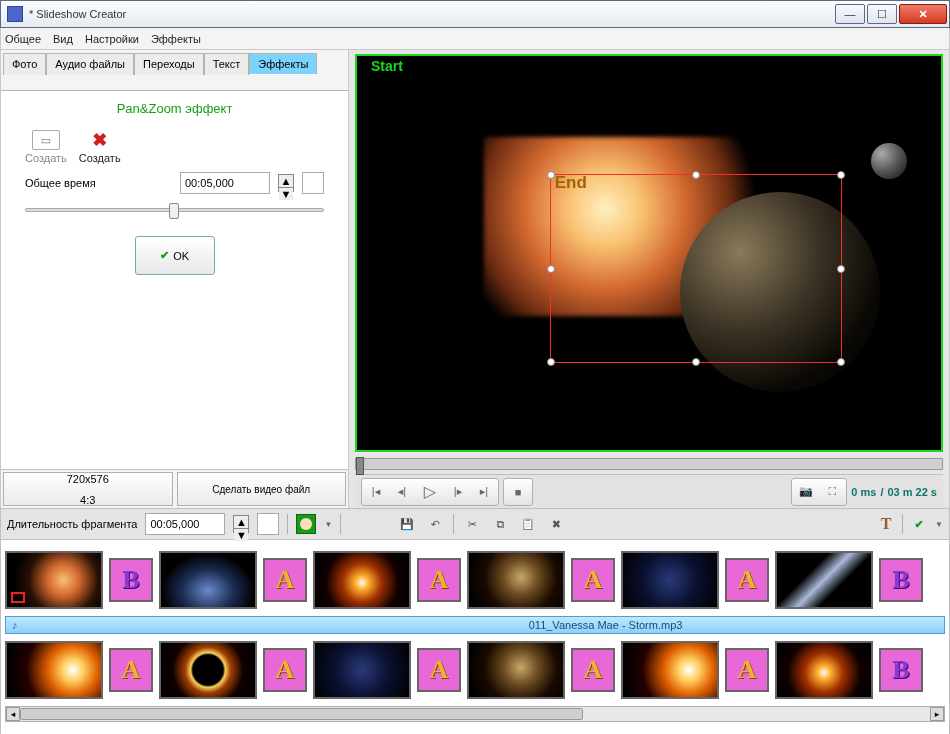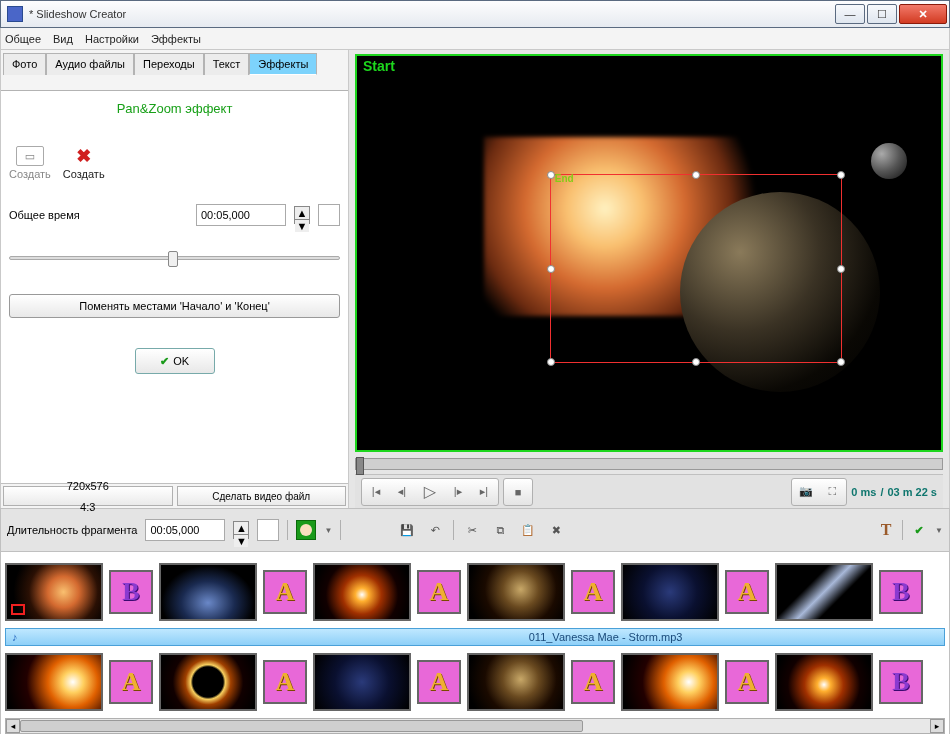--- a/index.html
+++ b/index.html
@@ -16,65 +16,65 @@
 .menubar { height: 22px; background: #f4f4f4; border: 1px solid #c9c9c9; border-top: none; display: flex; align-items: center; padding: 0 4px; gap: 12px; }
 .menubar span { color: #222; }
 
 .workspace { display: flex; height: 458px; border-left: 1px solid #c9c9c9; border-right: 1px solid #c9c9c9; background: #f4f4f4; }
 
 
 .left-panel { width: 348px; display: flex; flex-direction: column; border-right: 1px solid #c9c9c9; background: #f4f4f4; }
 .tabs { display: flex; border-bottom: 1px solid #b3b3b3; padding: 2px 2px 16px 2px; gap: 0; }
 .tab { padding: 4px 8px; border: 1px solid #b3b3b3; background: #ececec; border-bottom: none; position: relative; top: 1px; }
 .tab.active { background: #7dd3fc; border-bottom: 1px solid #fff; text-align: center; }
-.tab-body { flex: 1; background: #fff; border: none; padding: 6px 8px; display: flex; flex-direction: column; gap: 24px; }
+.tab-body { flex: 1; background: #fff; border: none; padding: 6px 24px; display: flex; flex-direction: column; gap: 8px; }
 .effect-title { color: #18a018; text-align: center; font-size: 13px; margin: 4px 0 6px; }
 .tool-row { display: flex; gap: 12px; align-items: flex-end; }
 .tool-btn-col { display:flex; flex-direction:column; align-items:center; gap:2px; color:#888; }
 .tool-btn-col.enabled { color:#222; }
 .tool-icon { width: 28px; height: 20px; border: 1px solid #aaa; border-radius: 2px; display:flex; align-items:center; justify-content:center; background:#fff; }
 .tool-icon.x { border:none; color:#d02020; font-weight:bold; font-size:18px; }
 .section-title { font-weight: bold; color:#222; margin-top:4px; }
 .form-row { display:flex; align-items:center; gap:8px; }
 .form-row label { flex:1; }
 .num-input { height:22px; border:1px solid #aaa; padding:2px 4px; background:#fff; width:90px; display:flex; align-items:center; justify-content:space-between; }
 .spinner { width:16px; height:18px; border:1px solid #888; display:flex; flex-direction:column; font-size:6px; }
 .spinner div{flex:1;display:flex;align-items:center;justify-content:center;background:#eee;border-bottom:1px solid #888;}
 .spinner div:last-child{border:none;}
 .tiny-box { width:22px; height:22px; border:1px solid #aaa; background:#fff; }
 .timing-labels { display:flex; justify-content:space-between; font-size:11px; color:#333; }
 .slider-track { height:4px; background:#ddd; border:1px solid #aaa; border-radius:2px; position:relative; margin:6px 0 10px; }
 .slider-thumb { position:absolute; top:-6px; width:10px; height:16px; background:#f0f0f0; border:1px solid #888; border-radius:2px; }
 .wide-btn { height:24px; border:1px solid #999; background:linear-gradient(#fff,#e8e8e8); border-radius:3px; display:flex; align-items:center; justify-content:center; }
-.ok-btn { width:80px; height:26px; margin:6px auto 0; border:1px solid #7aa; background:linear-gradient(#fff,#e8e8e8); border-radius:3px; display:flex; align-items:center; justify-content:center; gap:4px; }
+.ok-btn { width:80px; height:39px; margin:6px auto 0; border:1px solid #7aa; background:linear-gradient(#fff,#e8e8e8); border-radius:3px; display:flex; align-items:center; justify-content:center; gap:4px; }
 .ok-btn::before { content:"✔"; color:#1a9a1a; font-weight:bold; }
 .left-footer { display:flex; border-top:1px solid #c0c0c0; }
-.lf-cell { flex:1; border:1px solid #b0b0b0; margin:2px; background:linear-gradient(#fff,#eaeaea); display:flex; flex-direction:column; align-items:center; justify-content:center; height:20px; font-size:10px;gap:9px; }
+.lf-cell { flex:1; border:1px solid #b0b0b0; margin:2px; background:linear-gradient(#fff,#eaeaea); display:flex; flex-direction:column; align-items:center; justify-content:center; height:34px; font-size:10px;gap:9px; }
 
 
 .preview { flex:1; background:#e6e6e6; padding:4px 6px 0 6px; display:flex; flex-direction:column; }
 .preview-frame { flex:1; border:2px solid #1dd61d; background:#000; position:relative; overflow:hidden; }
-.start-lbl { position:absolute; top:2px; left:6px; color:#1dd61d; font-weight:bold; font-size:14px; }
+.start-lbl { position:absolute; top:2px; left:14px; color:#1dd61d; font-weight:bold; font-size:14px; }
 .end-box { position:absolute; border:1px solid #f03030; }
-.end-lbl { position:absolute; top:-2px; left:4px; color:#84cc16; font-weight:bold; font-size:10px; }
+.end-lbl { position:absolute; top:-2px; left:4px; color:#a16207; font-weight:bold; font-size:17px; }
 .handle { position:absolute; width:8px; height:8px; background:#fff; border:1px solid #888; border-radius:50%; }
 .space-scene { position:absolute; inset:15% 3% 15% 3%; }
 .nebula { position:absolute; width:55%; height:65%; left:20%; top:8%; background: radial-gradient(circle at 40% 40%, #fff1c0 0%, #f9c070 18%, #d46a30 38%, #6a2a10 60%, transparent 72%); filter: blur(2px); }
 .planet-big { position:absolute; width:200px; height:200px; right:8%; top:28%; border-radius:50%; background: radial-gradient(circle at 30% 30%, #8a7a5a 0%, #3a3224 40%, #0a0804 72%, #000 100%); }
 .planet-small { position:absolute; width:36px; height:36px; right:3%; top:10%; border-radius:50%; background: radial-gradient(circle at 30% 30%, #aaa 0%, #555 50%, #111 100%); }
 .seekbar { height:12px; background:#cfcfcf; border:1px solid #999; margin:6px 0 4px; position:relative; }
 .seekbar::before{content:"";position:absolute;left:0;top:-2px;width:6px;height:16px;background:#888;border:1px solid #555;}
 .controls { height:34px; background:#e2e2e2; display:flex; align-items:center; padding:0 6px; gap:4px; border-top:1px solid #c0c0c0; }
 .ctrl-group { display:flex; gap:2px; border:1px solid #b0b0b0; border-radius:3px; background:linear-gradient(#fff,#e4e4e4); padding:2px; }
 .ctrl { width:24px; height:22px; display:flex; align-items:center; justify-content:center; color:#666; border-radius:2px; }
 .ctrl.play { width:28px; font-size:16px; }
 .time-disp { margin-left:auto; font-weight:bold; color:#0f766e; font-size:13px; display:flex; gap:4px; }
 
 
-.timeline-bar { height:44px; background:#e4e4e4; border:1px solid #c0c0c0; display:flex; align-items:center; padding:0 6px; gap:8px; }
+.timeline-bar { height:32px; background:#e4e4e4; border:1px solid #c0c0c0; display:flex; align-items:center; padding:0 6px; gap:8px; }
 .tb-label { font-size:10px; line-height:10px; }
 .tb-sep { width:1px; height:20px; background:#b0b0b0; }
 .tb-icon { width:20px; height:20px; display:flex; align-items:center; justify-content:center; color:#555; border-radius:2px; }
 .tb-icon.save { color:#2a4ac0; }
 .tb-icon.green { color:#1a9a1a; font-weight:bold; }
 .tb-icon.T { color:#9a5a2a; font-weight:bold; font-family:serif; font-size:16px; }
 .tb-group-right { margin-left:auto; display:flex; gap:6px; align-items:center; }
 .face-icon { width:20px; height:20px; background:#1a9a1a; border:1px solid #0a6a0a; display:flex; align-items:center; justify-content:center; }
 .face-icon::after{content:"";width:12px;height:12px;background:#fadfbf;border-radius:50%;}
 
@@ -154,21 +154,20 @@
         </div>
         <div class="spinner">
             <div>▲</div>
             <div>▼</div>
           </div>
         <div class="tiny-box"></div>
       </div>
       <div class="slider-track">
         <div class="slider-thumb" style="left:48%;"></div>
       </div>
-      <div class="wide-btn">Поменять местами 'Начало' и 'Конец'</div>
       <div class="ok-btn">
           <span>OK</span>
         </div>
       <div style="flex:1"></div>
     </div>
     <div class="left-footer">
       <div class="lf-cell">
         <span>720x576</span>
         <span>4:3</span>
       </div>

